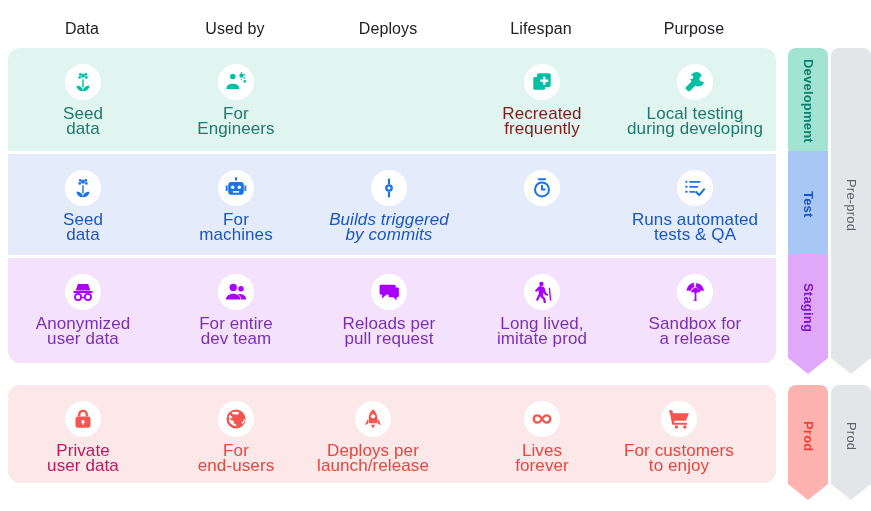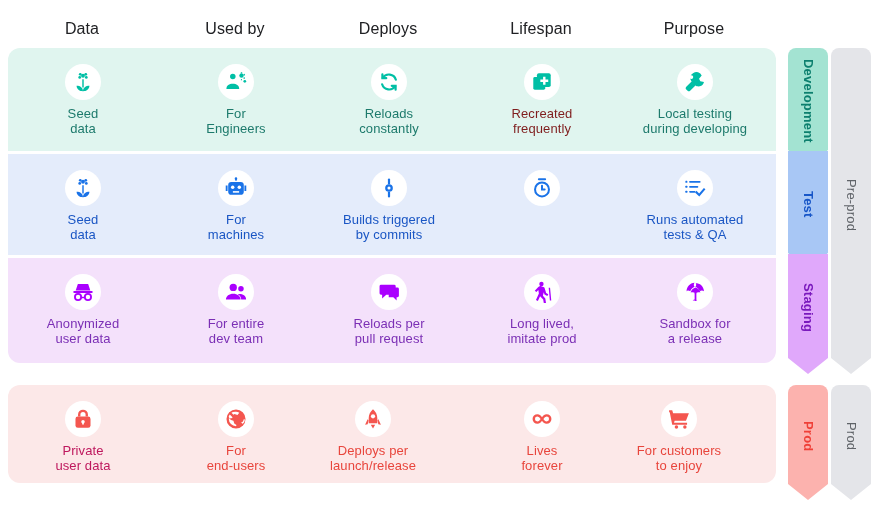--- a/index.html
+++ b/index.html
@@ -34,21 +34,21 @@
   }
   .icon-badge {
     width: 36px; height: 36px; border-radius: 50%;
     background: #ffffff;
     display: flex; align-items: center; justify-content: center;
     margin-bottom: 6px;
     flex: none;
   }
   .icon-badge svg { display: block; }
   .cell-label {
-    font-size: 13px; line-height: 15px; text-align: center;
+    font-size: 17px; line-height: 15px; text-align: center;
     white-space: pre-line; letter-spacing: .1px;
   }
 
   
   .chev {
     position: absolute;
     width: 40px;
     display: flex; align-items: center; justify-content: center;
   }
   .chev-label {
@@ -104,32 +104,20 @@
                 <circle cx="8.5" cy="6" r="3"></circle>
                 <path d="M1.5 19.5c0-3.6 3.1-5.5 7-5.5s7 1.9 7 5.5z"></path>
                 <circle cx="18" cy="5" r="2.4"></circle>
                 <path d="M17.3 1.4h1.4l.25 1.4-1.9.1zM21.3 3.1l.7 1.2-1.1.9-.9-1.6zM21.9 7.5l-.7 1.2-1.4-.8 1-1.3zM17.3 10.1h1.4l-.25-1.4-1.1.2z"></path>
                 <circle cx="21.6" cy="11.2" r="1.5"></circle>
               </svg>
             </div>
             <div class="cell-label" style="color: rgb(29, 122, 108);">For
 Engineers</div>
           </div>
-          <div class="cell" style="left: 306px;">
-            <div class="icon-badge" style="color: rgb(0, 191, 165);">
-              <svg width="22" height="22" viewBox="0 0 24 24" fill="none" stroke="currentColor" stroke-width="2.4" stroke-linecap="round">
-                <path d="M19.5 9.5A8 8 0 0 0 5.2 7.4"></path>
-                <path d="M4.5 14.5A8 8 0 0 0 18.8 16.6"></path>
-                <path d="M4.8 3.6v4.2h4.2"></path>
-                <path d="M19.2 20.4v-4.2h-4.2"></path>
-              </svg>
-            </div>
-            <div class="cell-label" style="color: rgb(29, 122, 108);">Reloads
-constantly</div>
-          </div>
           <div class="cell" style="left: 459px;">
             <div class="icon-badge" style="color: rgb(0, 191, 165);">
               <svg width="22" height="22" viewBox="0 0 24 24" fill="currentColor">
                 <rect x="2.5" y="6.5" width="13" height="14" rx="1.6"></rect>
                 <rect x="6.5" y="2.5" width="15" height="15" rx="2" fill="currentColor"></rect>
                 <path d="M13.2 6.4h2.6v3h3v2.6h-3v3h-2.6v-3h-3V9.4h3z" fill="#fff"></path>
               </svg>
             </div>
             <div class="cell-label" style="color: #7f1d1d;">Recreated
 frequently</div>
@@ -180,21 +168,21 @@
           </div>
           <div class="cell" style="left: 306px;">
             <div class="icon-badge" style="color: rgb(26, 115, 232);">
               <svg width="22" height="22" viewBox="0 0 24 24" fill="currentColor">
                 <rect x="10.8" y="1.6" width="2.4" height="6.6" rx="1.2"></rect>
                 <circle cx="12" cy="12" r="4.2"></circle>
                 <circle cx="12" cy="12" r="1.7" fill="#fff"></circle>
                 <rect x="10.8" y="15.8" width="2.4" height="6.6" rx="1.2"></rect>
               </svg>
             </div>
-            <div class="cell-label" style="color: rgb(26, 86, 196);">Builds triggered
+            <div class="cell-label" style="color: rgb(26, 86, 196); font-style: italic;">Builds triggered
 by commits</div>
           </div>
           <div class="cell" style="left: 459px;">
             <div class="icon-badge" style="color: rgb(26, 115, 232);">
               <svg width="22" height="22" viewBox="0 0 24 24" fill="none" stroke="currentColor" stroke-width="2.2">
                 <circle cx="12" cy="13.6" r="7.6"></circle>
                 <path d="M12 9.6v4h2.9" stroke-linecap="round"></path>
                 <path d="M8.6 2.4h6.8" stroke-linecap="round"></path>
               </svg>
             </div>

